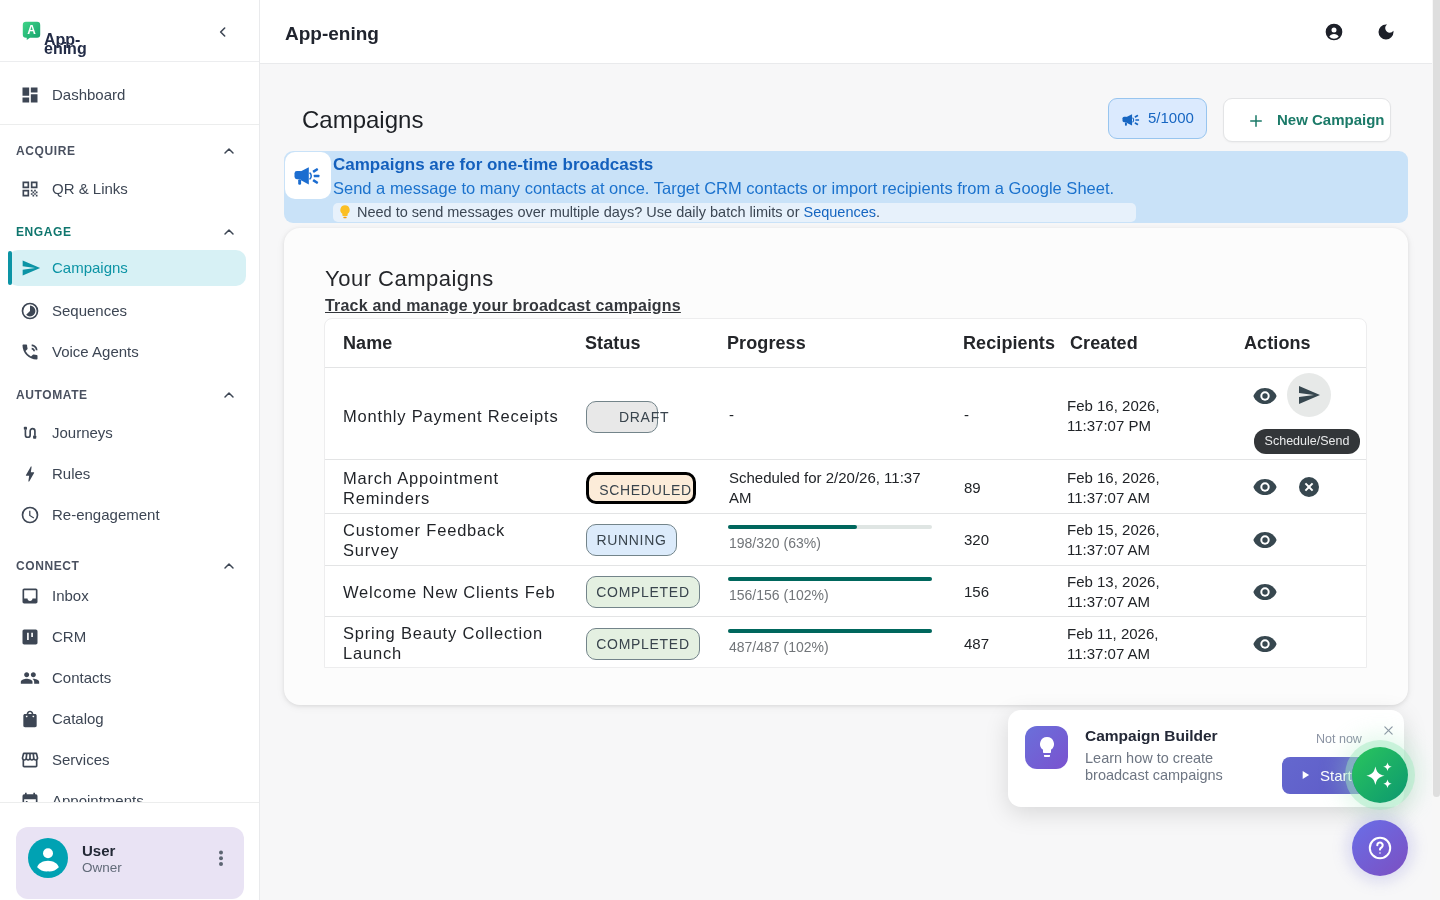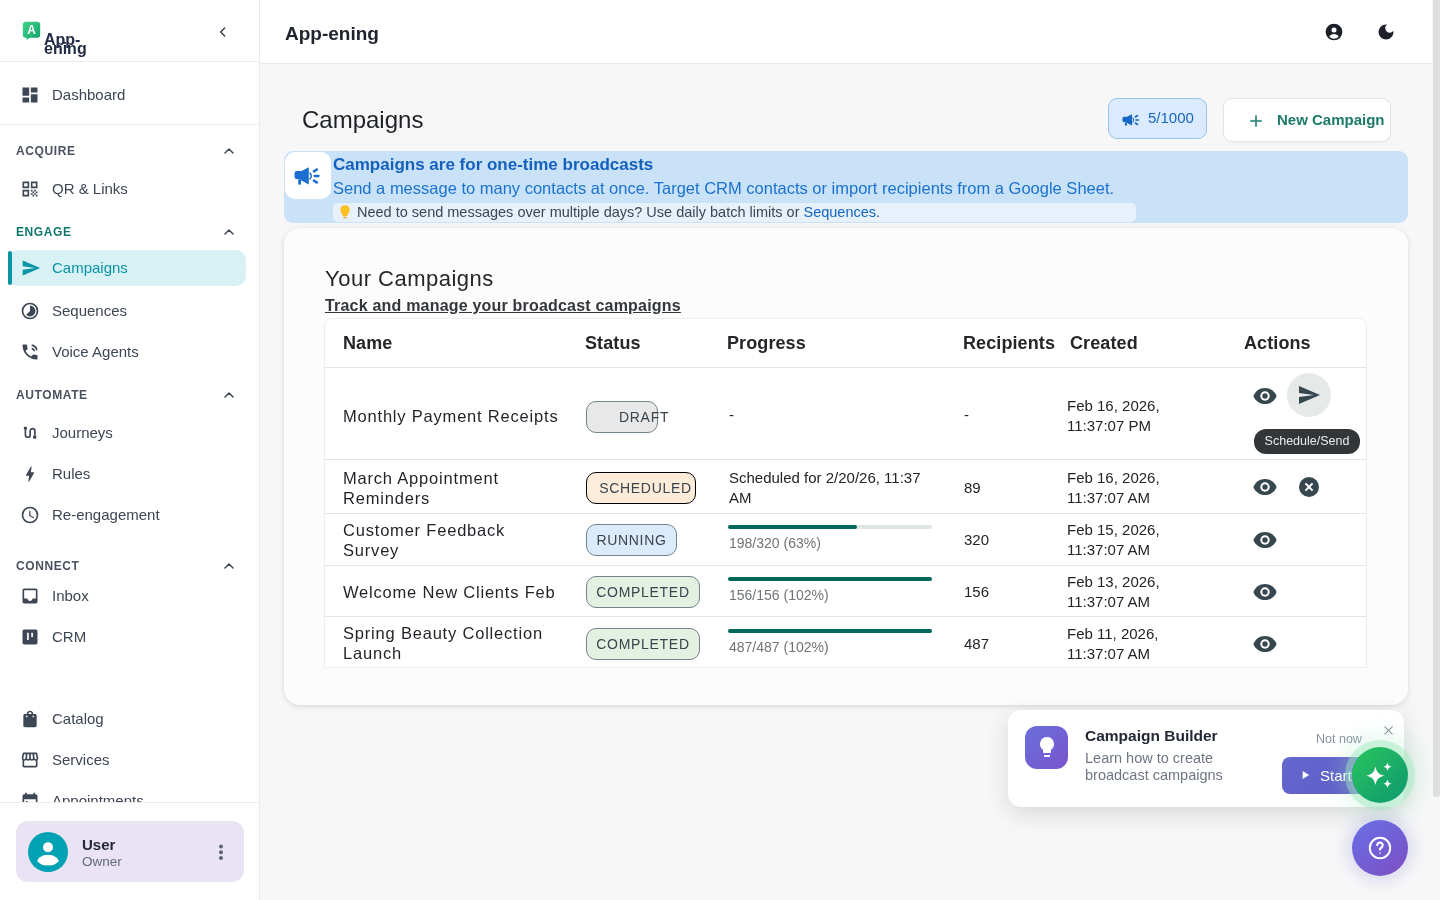--- a/index.html
+++ b/index.html
@@ -15,21 +15,21 @@
 .navitem svg { position:absolute; left:20px; top:50%; margin-top:-10px; width:20px; height:20px; fill:#3d4654; }
 .navitem .lbl { position:absolute; left:52px; top:50%; margin-top:-9px; font-size:15px; line-height:18px; color:#3d4654; }
 .sect { position:absolute; left:16px; width:228px; font-size:12px; font-weight:bold; letter-spacing:0.6px; color:#4a5160; }
 .sect .chev { position:absolute; right:7px; top:-1px; }
 .sb-div { position:absolute; left:0; width:259px; height:0; border-top:1px solid #eceded; }
 #camp-item { position:absolute; left:8px; top:250px; width:238px; height:36px; background:#d7f1f5; border-radius:10px; }
 #camp-item .bar { position:absolute; left:0px; top:1px; width:3.5px; height:34px; background:#0c94a5; border-radius:2px; }
 #camp-item svg { position:absolute; left:13px; top:8px; width:20px; height:20px; fill:#0c94a5; }
 #camp-item .lbl { position:absolute; left:44px; top:9px; font-size:15px; color:#0c94a5; }
 #sb-foot { position:absolute; left:0; top:802px; width:259px; height:98px; background:#fff; border-top:1px solid #eceded; }
-#usercard { position:absolute; left:16px; top:18px; width:228px; height:61px; background:#e9e3f4; border-radius:12px; }
+#usercard { position:absolute; left:16px; top:24px; width:228px; height:72px; background:#e9e3f4; border-radius:12px; }
 #avatar { position:absolute; left:11.5px; top:10.5px; width:40px; height:40px; border-radius:50%; background:#00a2b3; }
 #uname { position:absolute; left:66px; top:15px; font-size:15px; font-weight:bold; color:#232936; }
 #urole { position:absolute; left:66px; top:33px; font-size:13.5px; color:#626b79; }
 #udots { position:absolute; left:193px; top:19px; width:24px; height:24px; }
 
 
 #topbar { position:absolute; left:260px; top:0; width:1180px; height:64px; background:#fff; border-bottom:1px solid #e9eaec; }
 #apptitle { position:absolute; left:25px; top:23px; font-size:19px; font-weight:bold; color:#20242e; }
 
 
@@ -47,21 +47,21 @@
 
 #card { position:absolute; left:24px; top:164px; width:1124px; height:477px; background:#fcfcfc; border-radius:16px; box-shadow:0 1px 4px rgba(0,0,0,0.09), 0 2px 10px rgba(0,0,0,0.05); }
 #card h2 { position:absolute; left:41px; top:38px; font-size:22px; font-weight:400; letter-spacing:0.5px; color:#24262a; }
 #card .sub { position:absolute; left:41px; top:69px; font-size:16px; font-weight:bold; letter-spacing:0.2px; color:#33363b;text-decoration:underline; }
 #tbl { position:absolute; left:40px; top:90px; width:1043px; height:350px; background:#fff; border:1px solid #ededee; border-radius:8px 8px 0 0; }
 .th { position:absolute; top:0; height:48px; font-size:18px; font-weight:bold; letter-spacing:0.1px; color:#24262a; line-height:48px; }
 .row { position:absolute; left:0; width:1041px; border-top:1px solid #e3e4e5; }
 .name { position:absolute; left:18px; font-size:16.5px; letter-spacing:0.8px; color:#1f2227; line-height:20px; }
 .chip { position:absolute; left:261px; height:32px; border-radius:10px; font-size:14px; letter-spacing:0.7px; color:#39444d; line-height:30px; text-align:center; font-weight:400; }
 .chip.draft { background:#e8e8e8; border:1px solid #73848a; width:72px;padding-left:32px; }
-.chip.sched { background:#fcecd9; border:1px solid #000000; width:110px;padding-left:9px; }
+.chip.sched { background:#fcecd9; border:3px solid #000000; width:110px;padding-left:9px; }
 .chip.run   { background:#dcebfb; border:1px solid #73848a; width:91px; }
 .chip.done  { background:#e4f0e1; border:1px solid #73848a; width:114px; }
 .prog { position:absolute; left:403px; width:204px; }
 .prog .track { position:absolute; left:0; top:0; width:204px; height:4px; border-radius:2px; background:#dfe5e3; }
 .prog .fill { position:absolute; left:0; top:0; height:4px; border-radius:2px; background:#00675d; }
 .prog .plabel { position:absolute; left:1px; top:10px; font-size:14px; color:#717579; }
 .rec { position:absolute; left:639px; font-size:15px; color:#212428; }
 .created { position:absolute; left:742px; font-size:15px; color:#212428; line-height:20px; }
 .dash { font-size:15px; color:#212428; position:absolute; }
 .eye { position:absolute; left:928px; width:24px; height:24px; }
@@ -186,20 +186,26 @@
     <svg viewBox="0 0 24 24">
         <path d="M19 3H5c-1.1 0-2 .9-2 2v14c0 1.1.9 2 2 2h14c1.1 0 2-.9 2-2V5c0-1.1-.9-2-2-2zm0 12h-4c0 1.66-1.35 3-3 3s-3-1.34-3-3H5V5h14v10z"></path>
       </svg>
     <div class="lbl">Inbox</div>
   </div>
   <div class="navitem" style="top:617px;">
     <svg viewBox="0 0 24 24">
         <path d="M19 3H5c-1.1 0-2 .9-2 2v14c0 1.1.9 2 2 2h14c1.1 0 2-.9 2-2V5c0-1.1-.9-2-2-2zM10.5 15.5h-2V7h2v8.5zm5-3.5h-2V7h2v5z"></path>
       </svg>
     <div class="lbl">CRM</div>
+  </div>
+  <div class="navitem" style="top:658px;">
+    <svg viewBox="0 0 24 24">
+        <path d="M16 11c1.66 0 2.99-1.34 2.99-3S17.66 5 16 5c-1.66 0-3 1.34-3 3s1.34 3 3 3zm-8 0c1.66 0 2.99-1.34 2.99-3S9.66 5 8 5C6.34 5 5 6.34 5 8s1.34 3 3 3zm0 2c-2.33 0-7 1.17-7 3.5V19h14v-2.5c0-2.33-4.67-3.5-7-3.5zm8 0c-.29 0-.62.02-.97.05 1.16.84 1.97 1.97 1.97 3.45V19h6v-2.5c0-2.33-4.67-3.5-7-3.5z"></path>
+      </svg>
+    <div class="lbl">Contacts</div>
   </div>
   <div class="navitem" style="top:699px;">
     <svg viewBox="0 0 24 24">
         <path d="M6 22c-.55 0-1.02-.2-1.41-.59C4.2 21.02 4 20.55 4 20V8c0-.55.2-1.02.59-1.41C4.98 6.2 5.45 6 6 6h2c0-1.11.39-2.05 1.17-2.83C9.95 2.39 10.89 2 12 2s2.05.39 2.83 1.17C15.61 3.95 16 4.89 16 6h2c.55 0 1.02.2 1.41.59.39.39.59.86.59 1.41v12c0 .55-.2 1.02-.59 1.41-.39.39-.86.59-1.41.59H6zm4-16h4c0-.55-.2-1.02-.59-1.41C13.02 4.2 12.55 4 12 4s-1.02.2-1.41.59C10.2 4.98 10 5.45 10 6zm-2 4c.28 0 .52-.1.71-.29.19-.19.29-.43.29-.71V8H7v1c0 .28.1.52.29.71.19.19.43.29.71.29zm8 0c.28 0 .52-.1.71-.29.19-.19.29-.43.29-.71V8h-2v1c0 .28.1.52.29.71.19.19.43.29.71.29z"></path>
       </svg>
     <div class="lbl">Catalog</div>
   </div>
   <div class="navitem" style="top:740px;">
     <svg viewBox="0 0 24 24">
         <path d="M21.9 8.89l-1.05-4.37c-.22-.9-1-1.52-1.91-1.52H5.05c-.9 0-1.69.63-1.9 1.52L2.1 8.89c-.24 1.02-.02 2.06.62 2.88.08.11.19.19.28.29V19c0 1.1.9 2 2 2h14c1.1 0 2-.9 2-2v-6.94c.09-.09.2-.18.28-.28.64-.82.87-1.87.62-2.89zm-2.99-3.9l1.05 4.37c.1.42.01.84-.25 1.17-.14.18-.44.47-.94.47-.61 0-1.14-.49-1.21-1.14L16.98 5l1.93-.01zM13 5h1.96l.54 4.52c.05.39-.07.78-.33 1.07-.22.26-.54.41-.95.41-.67 0-1.22-.59-1.22-1.31V5zM8.49 9.52L9.04 5H11v4.69c0 .72-.55 1.31-1.29 1.31-.34 0-.65-.15-.89-.41-.25-.29-.38-.68-.33-1.07zm-4.45-.16L5.05 5h1.97l-.58 4.86c-.08.65-.6 1.14-1.21 1.14-.49 0-.8-.29-.93-.47-.27-.32-.36-.75-.26-1.17zM5 19v-6.03c.08.01.15.03.23.03.87 0 1.66-.36 2.24-.95.6.6 1.4.95 2.31.95.87 0 1.65-.36 2.23-.93.59.57 1.39.93 2.29.93.84 0 1.64-.35 2.24-.95.58.59 1.37.95 2.24.95.08 0 .15-.02.23-.03V19H5z"></path>

